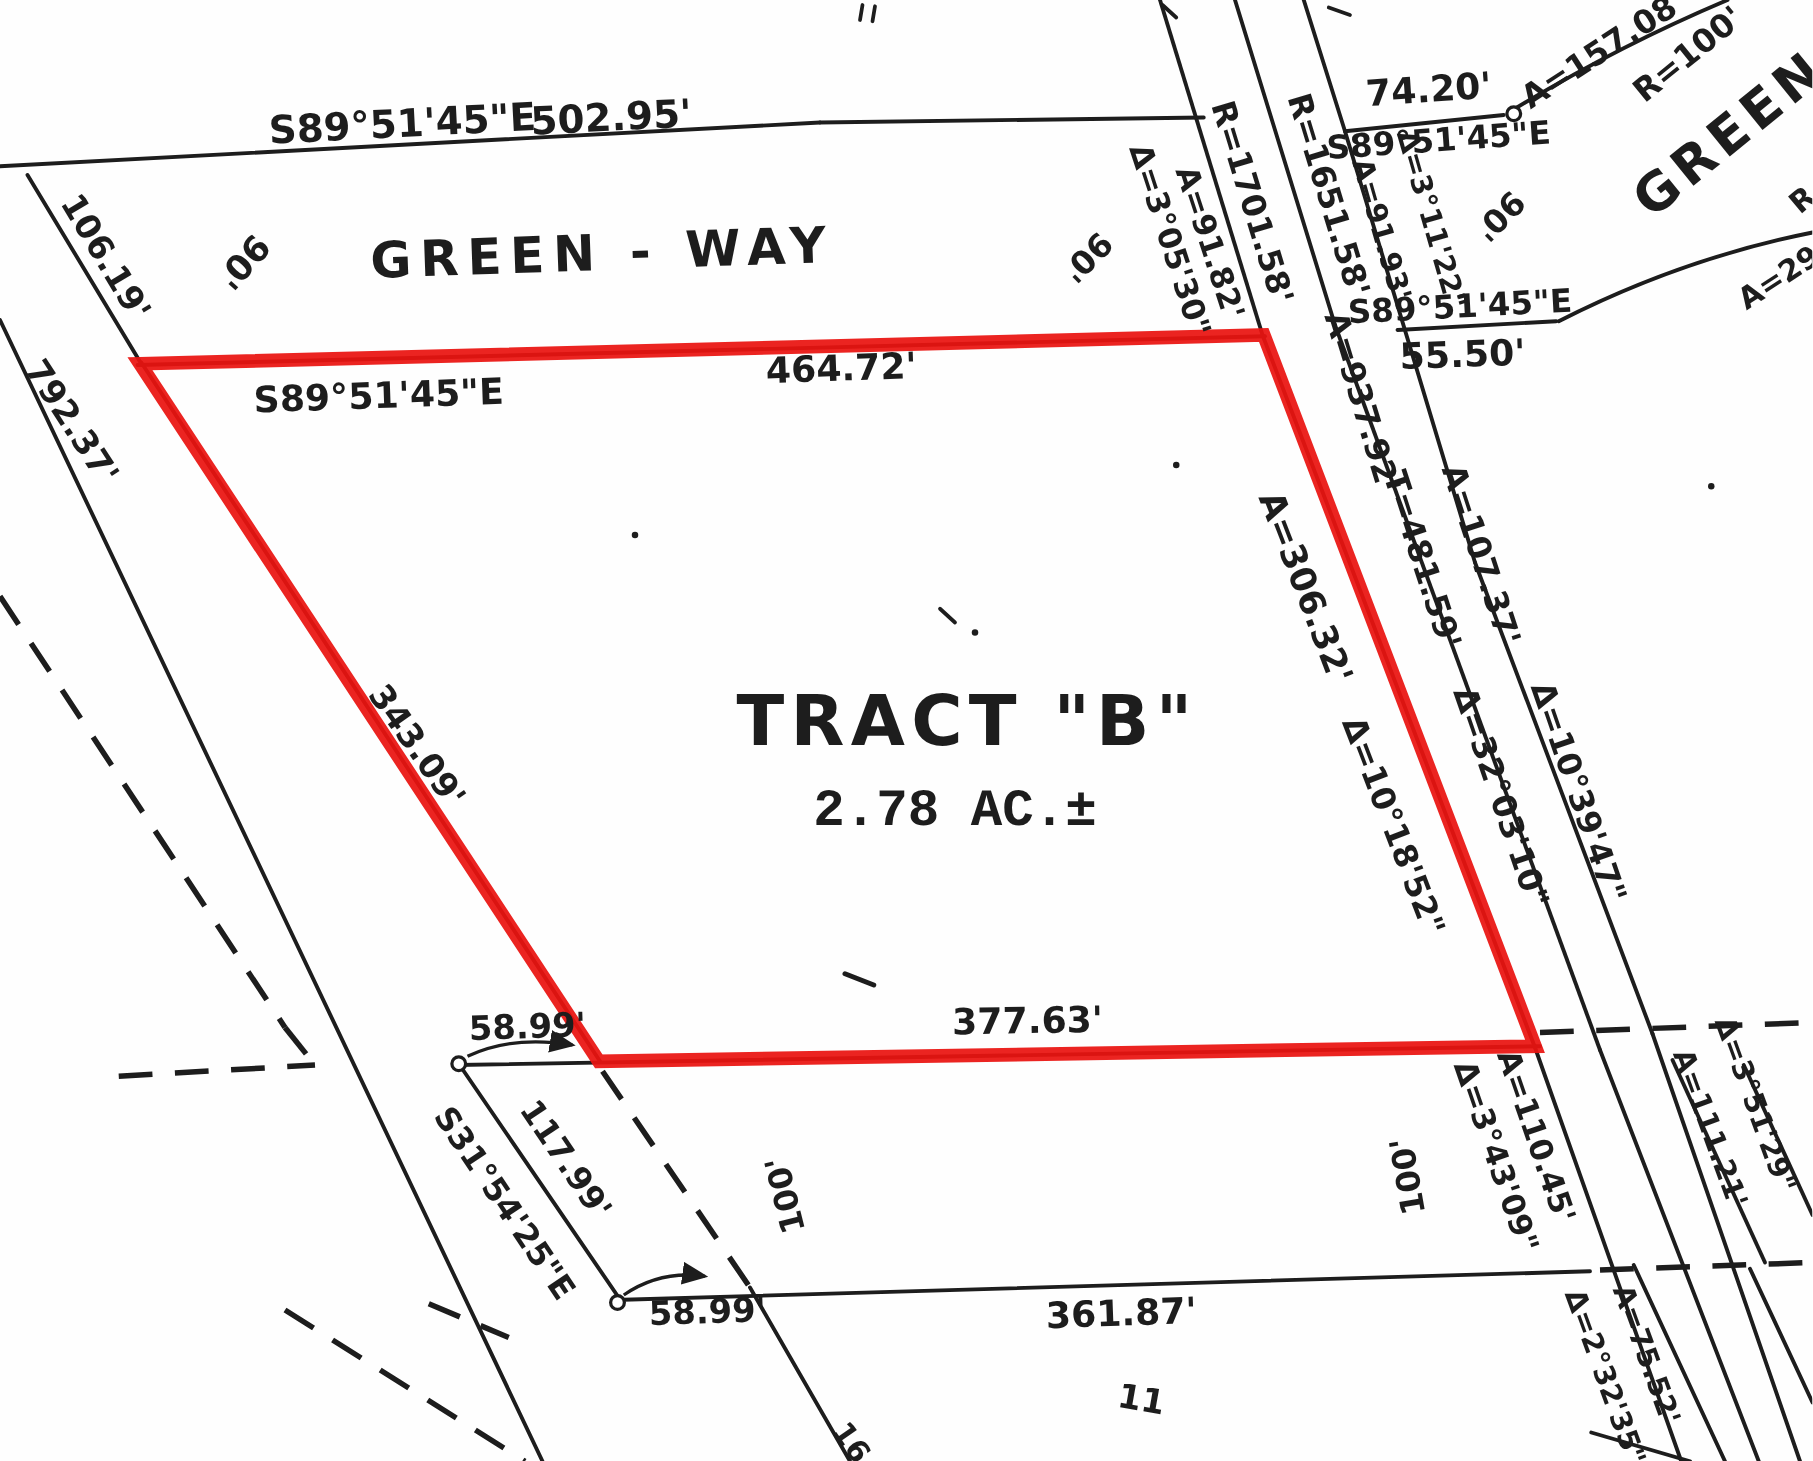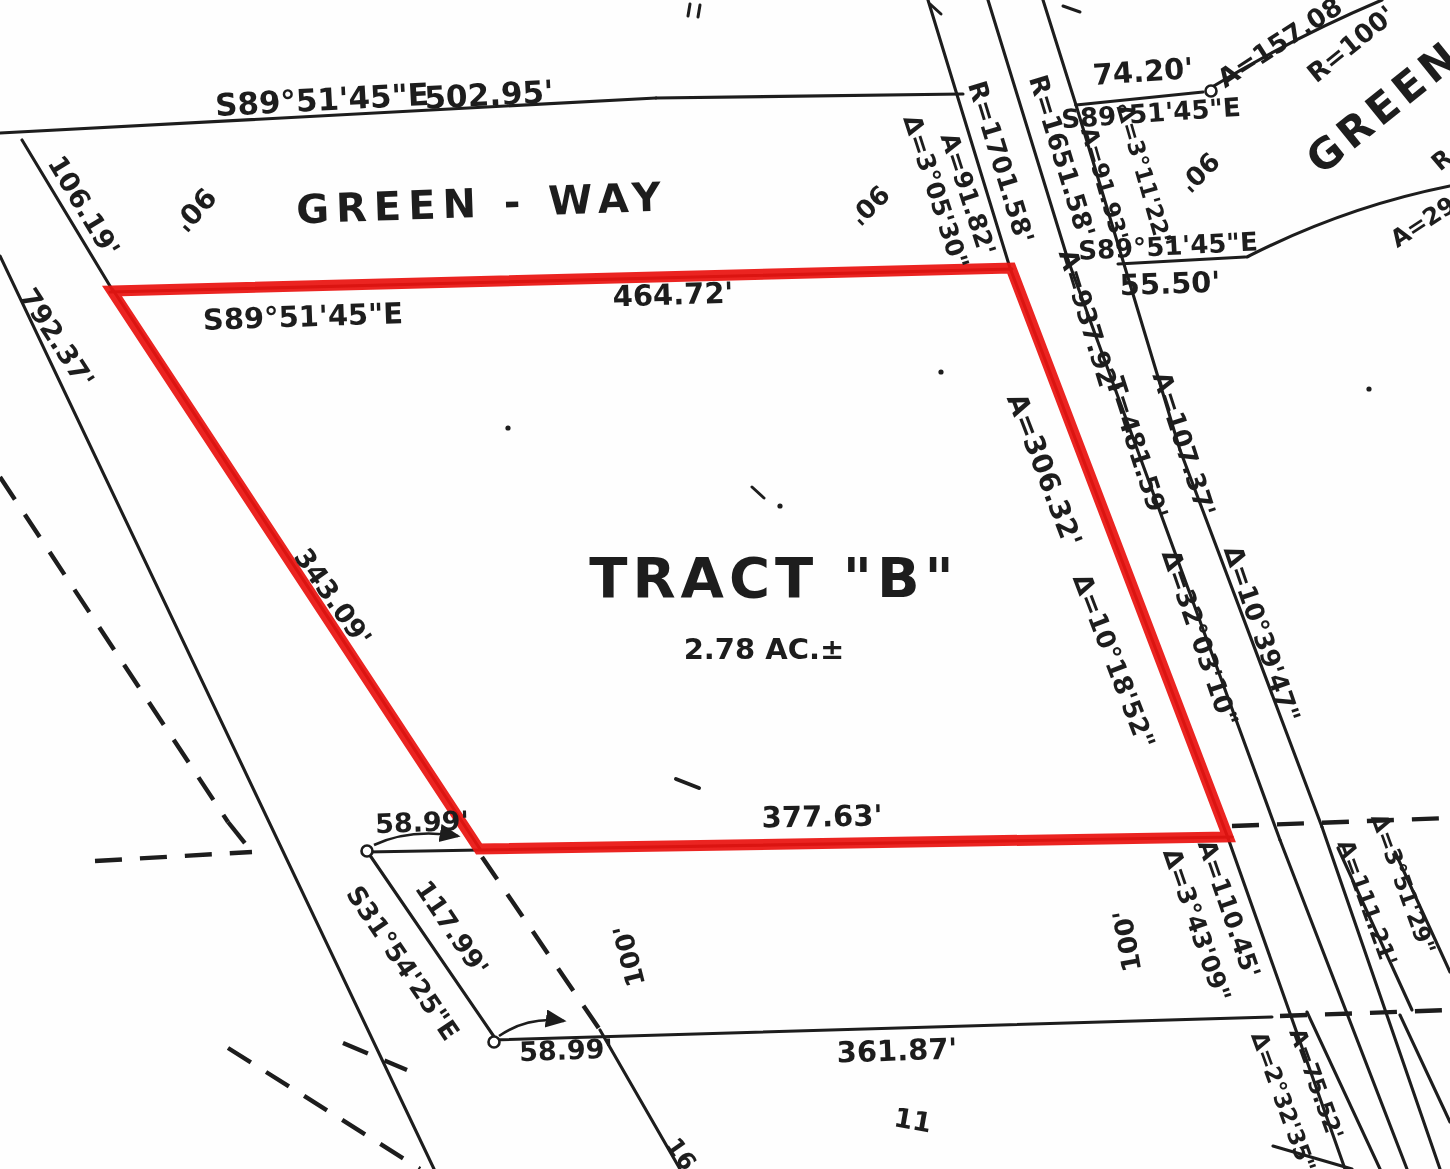--- a/index.html
+++ b/index.html
@@ -103,21 +103,21 @@
       <div class="lbl" style="left: 322px; top: 100px; font-size: 31px; transform: translate(-50%, -50%) rotate(-3deg);">S89°51'45"E</div>
       <div class="lbl" style="left: 489px; top: 95px; font-size: 31px; transform: translate(-50%, -50%) rotate(-3deg);">502.95'</div>
       <div class="lbl" style="left: 482px; top: 203px; font-size: 40px; letter-spacing: 7px; transform: translate(-50%, -50%) rotate(-2deg);">GREEN - WAY</div>
       <div class="lbl" style="left: 194px; top: 209px; font-size: 28px; transform: translate(-50%, -50%) rotate(132deg);">90'</div>
       <div class="lbl" style="left: 84px; top: 206px; font-size: 27px; transform: translate(-50%, -50%) rotate(59deg);">106.19'</div>
       <div class="lbl" style="left: 57px; top: 338px; font-size: 27px; transform: translate(-50%, -50%) rotate(57deg);">792.37'</div>
       <div class="lbl" style="left: 303px; top: 317px; font-size: 29px; transform: translate(-50%, -50%) rotate(-2deg);">S89°51'45"E</div>
       <div class="lbl" style="left: 673px; top: 295px; font-size: 29px; transform: translate(-50%, -50%) rotate(-2deg);">464.72'</div>
       <div class="lbl" style="left: 333px; top: 597px; font-size: 27px; transform: translate(-50%, -50%) rotate(55deg);">343.09'</div>
       <div class="lbl" style="left: 774px; top: 578px; font-size: 56px; letter-spacing: 5px; transform: translate(-50%, -50%) rotate(0deg);">TRACT "B"</div>
-      <div class="lbl" style="left: 764px; top: 649px; font-size: 29px; transform: translate(-50%, -50%) rotate(0deg);">2.78 AC.±</div>
+      <div class="lbl" style="left: 764px; top: 649px; font-size: 42px; transform: translate(-50%, -50%) rotate(0deg); font-family: Liberation Mono, monospace;">2.78 AC.±</div>
       <div class="lbl" style="left: 822px; top: 817px; font-size: 29px; transform: translate(-50%, -50%) rotate(-1deg);">377.63'</div>
       <div class="lbl" style="left: 422px; top: 822px; font-size: 27px; transform: translate(-50%, -50%) rotate(-2deg);">58.99'</div>
       <div class="lbl" style="left: 403px; top: 963px; font-size: 26px; transform: translate(-50%, -50%) rotate(56deg);">S31°54'25"E</div>
       <div class="lbl" style="left: 452px; top: 928px; font-size: 26px; transform: translate(-50%, -50%) rotate(56deg);">117.99'</div>
       <div class="lbl" style="left: 566px; top: 1050px; font-size: 27px; transform: translate(-50%, -50%) rotate(-2deg);">58.99'</div>
       <div class="lbl" style="left: 897px; top: 1051px; font-size: 29px; transform: translate(-50%, -50%) rotate(-2deg);">361.87'</div>
       <div class="lbl" style="left: 913px; top: 1120px; font-size: 27px; transform: translate(-50%, -50%) rotate(10deg);">11</div>
       <div class="lbl" style="left: 629px; top: 956px; font-size: 26px; transform: translate(-50%, -50%) rotate(-104deg);">100'</div>
       <div class="lbl" style="left: 1127px; top: 941px; font-size: 26px; transform: translate(-50%, -50%) rotate(-100deg);">100'</div>
       <div class="lbl" style="left: 1001px; top: 162px; font-size: 26px; transform: translate(-50%, -50%) rotate(73deg);">R=1701.58'</div>

